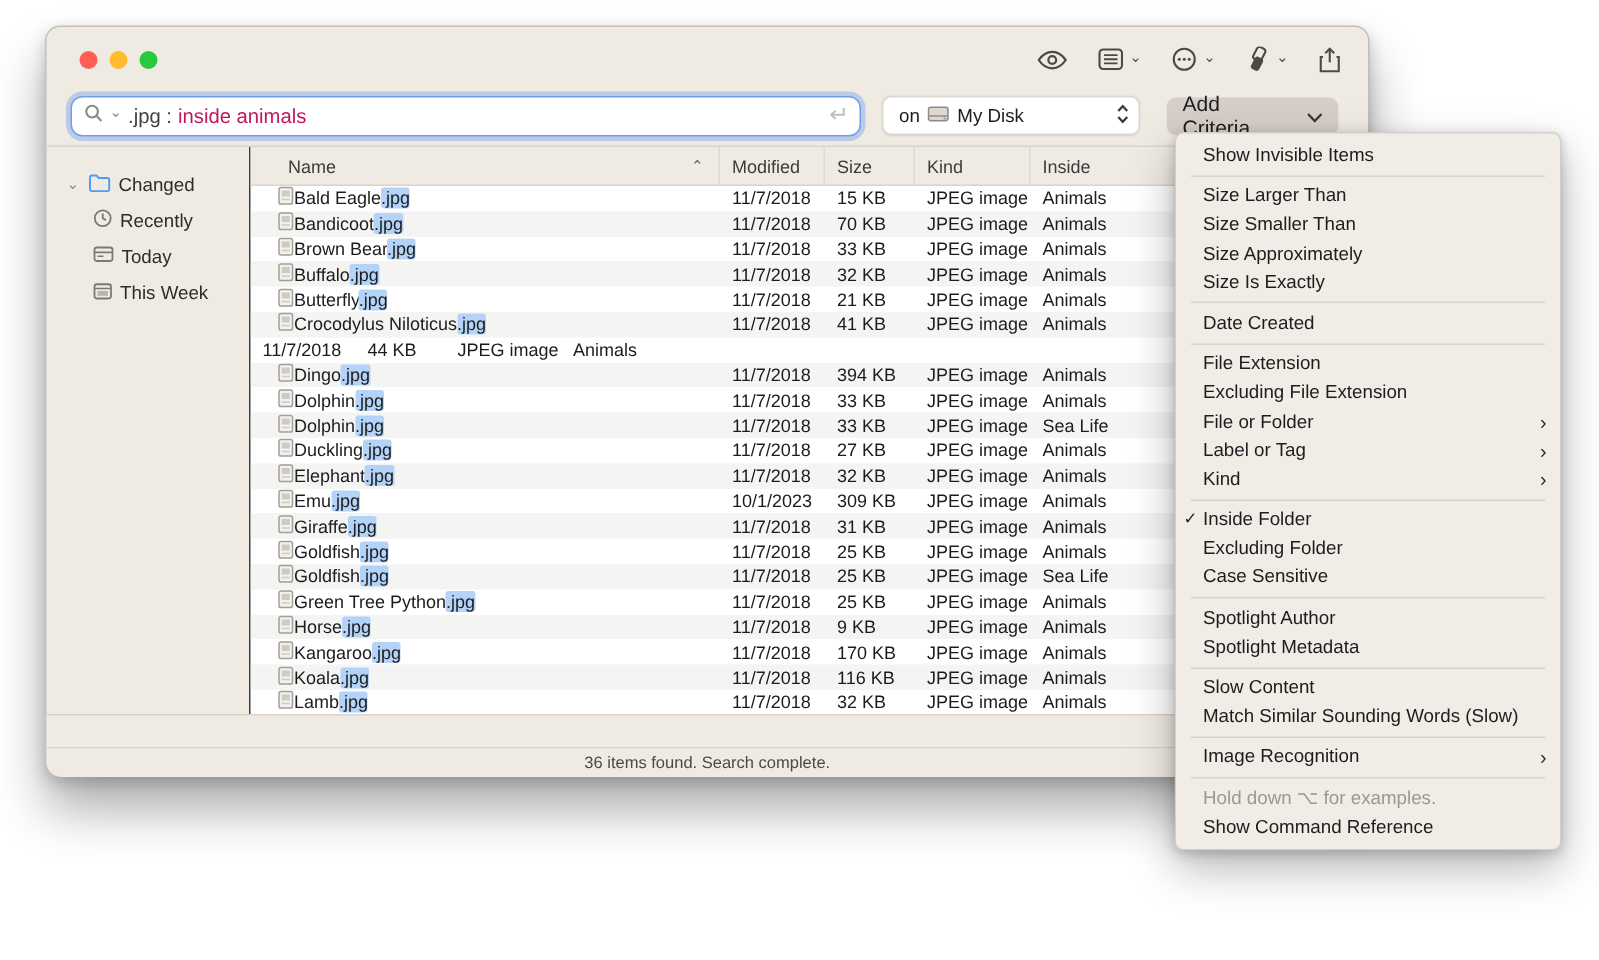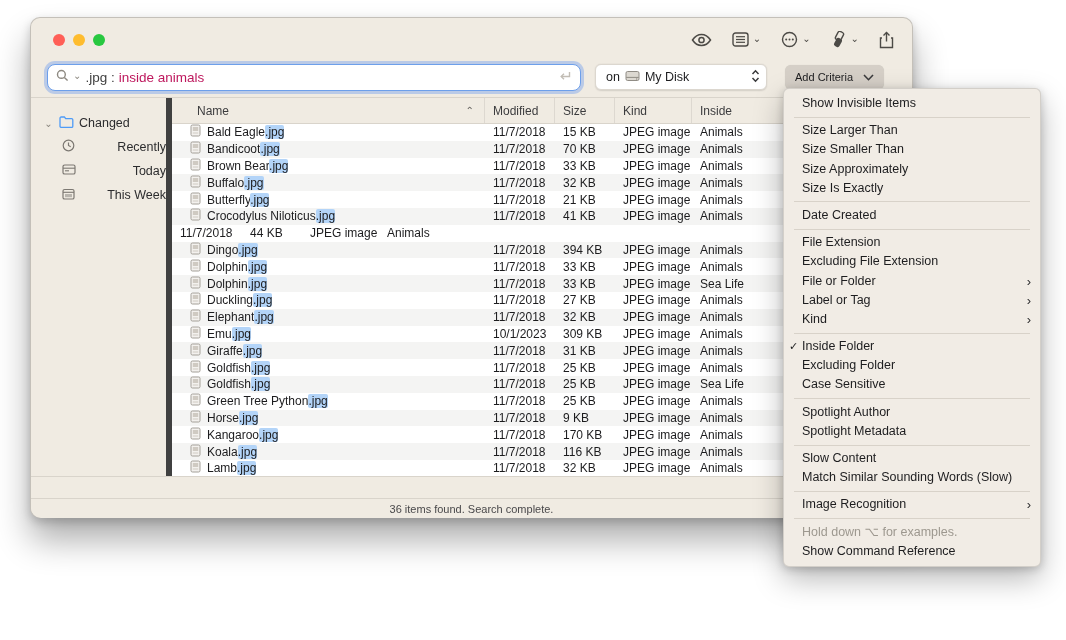--- a/index.html
+++ b/index.html
@@ -34,45 +34,45 @@
   .search-return { margin-left:auto; }
   .scope-select {
     height:26px; background:#fff; border-radius:6px; border:1px solid #dcd7cf;
     box-shadow:0 .5px 1.5px rgba(0,0,0,.12);
     display:flex; align-items:center; padding:0 6px 0 10px; gap:5px; font-size:12.5px; color:#1d1d1f;
     min-width:172px;
   }
   .scope-stepper { margin-left:auto; }
   .criteria-btn {
     height:24px; margin-left:4px; background:#d5cfc7; border-radius:6px;
-    display:flex; align-items:center; padding:0 10px; gap:10px; font-size:11px; color:#1d1d1f;
+    display:flex; align-items:center; padding:0 10px; gap:10px; font-size:14px; color:#1d1d1f;
     box-shadow:0 .5px 1px rgba(0,0,0,.15);
   }
 
   
   .content { display:flex; height:379px; border-top:1px solid #d9d4cb; }
   .sidebar { width:135px; padding-top:13px; flex:none; }
   .side-item { height:24px; display:flex; align-items:center; gap:5px; padding-left:12px; font-size:12.5px; color:#2c2c2e; }
-  .side-item.child { padding-left:31px;justify-content:space-between; }
+  .side-item.child { padding-left:31px; }
   .side-item .disc { width:11px; text-align:center; color:#8a857e; font-size:10px; }
   .side-item svg { flex:none; }
 
-  .table { flex:1; background:#fff; display:flex; flex-direction:column; overflow:hidden; border-left:6px solid #404040; }
+  .table { flex:1; background:#fff; display:flex; flex-direction:column; overflow:hidden; border-left:1px solid #404040; }
   .thead { height:26px; flex:none; background:#f0ebe2; border-bottom:1px solid #d9d4cb; display:flex; font-size:12px; color:#3c3c3e; }
   .th { display:flex; align-items:center; padding-left:8px; border-right:1px solid #ddd8d0; position:relative; }
   .th-name { width:313px; padding-left:25px; }
   .th-mod { width:70px; } .th-size { width:60px; } .th-kind { width:77px; }
   .th-inside { flex:1; border-right:none; }
   .sort-caret { position:absolute; right:10px; color:#5f5d59; font-size:10px; }
 
   .tbody { flex:1; overflow:hidden; }
   .trow { height:16.8px; display:flex; align-items:center; font-size:12px; color:#1c1c1e; }
   .trow:nth-child(even) { background:#f4f4f3; }
   .td { padding-left:8px; white-space:nowrap; overflow:hidden; }
-  .td-name { width:313px; padding-left:18px; display:flex; align-items:center; gap:6px; }
+  .td-name { width:313px; padding-left:18px; display:flex; align-items:center; }
   .td-mod { width:70px; } .td-size { width:60px; } .td-kind { width:77px; }
   .td-inside { flex:1; }
   .ext-hl { background:#b3d4f8; border-radius:2px; }
 
   
   .scrollstrip { height:22px; border-top:1px solid #d9d4cb; background:#f0ebe2; }
   .statusbar { height:20px; border-top:1px solid #d9d4cb; background:#f0ebe2; display:flex; align-items:center; justify-content:center;
     font-size:11px; color:#49484a; border-radius:0 0 10px 10px; }
 
   

